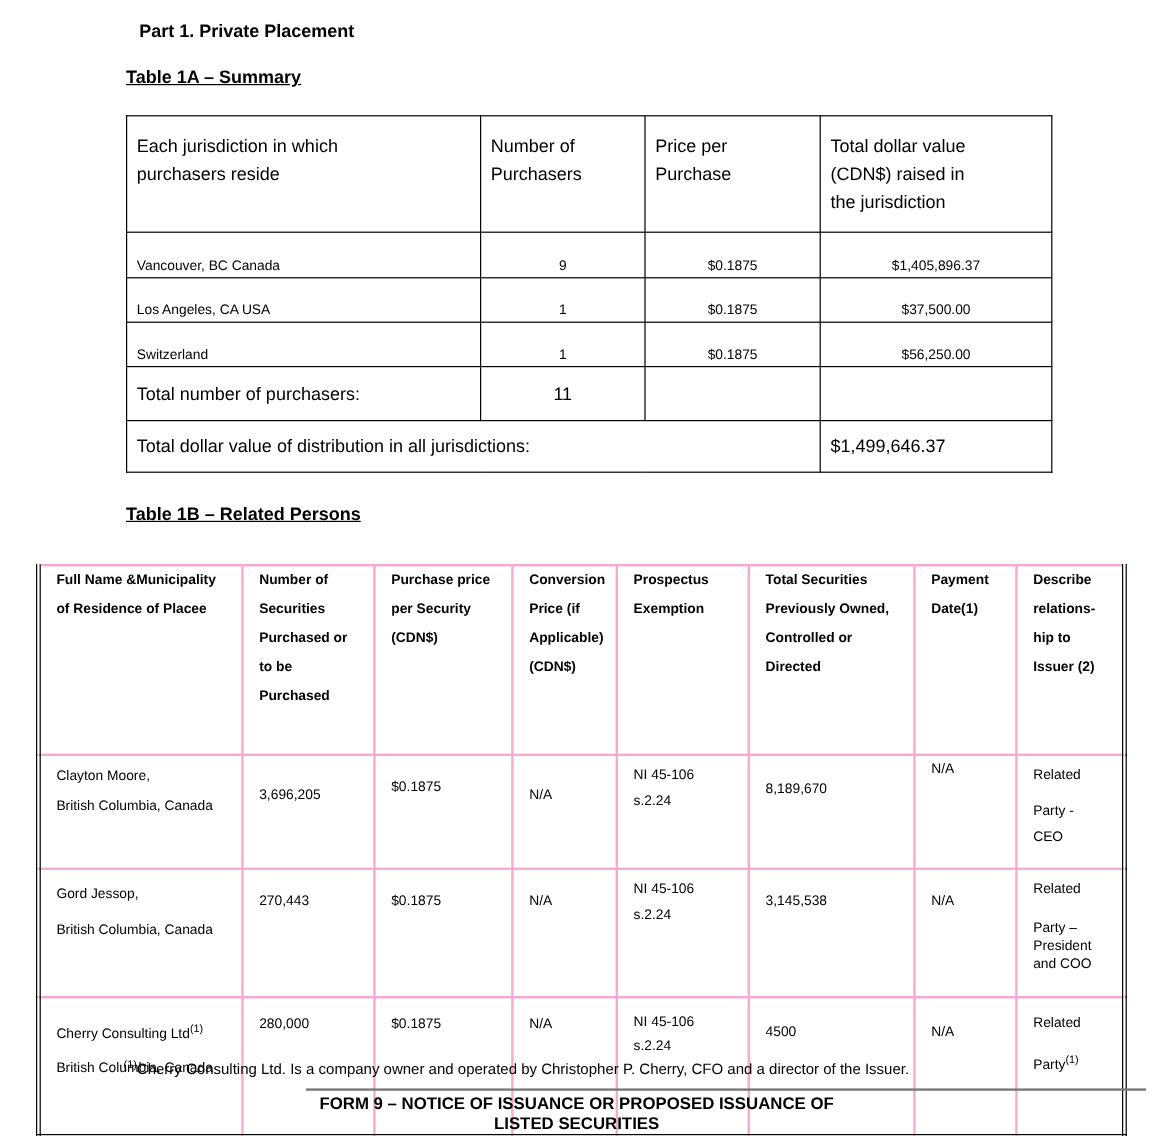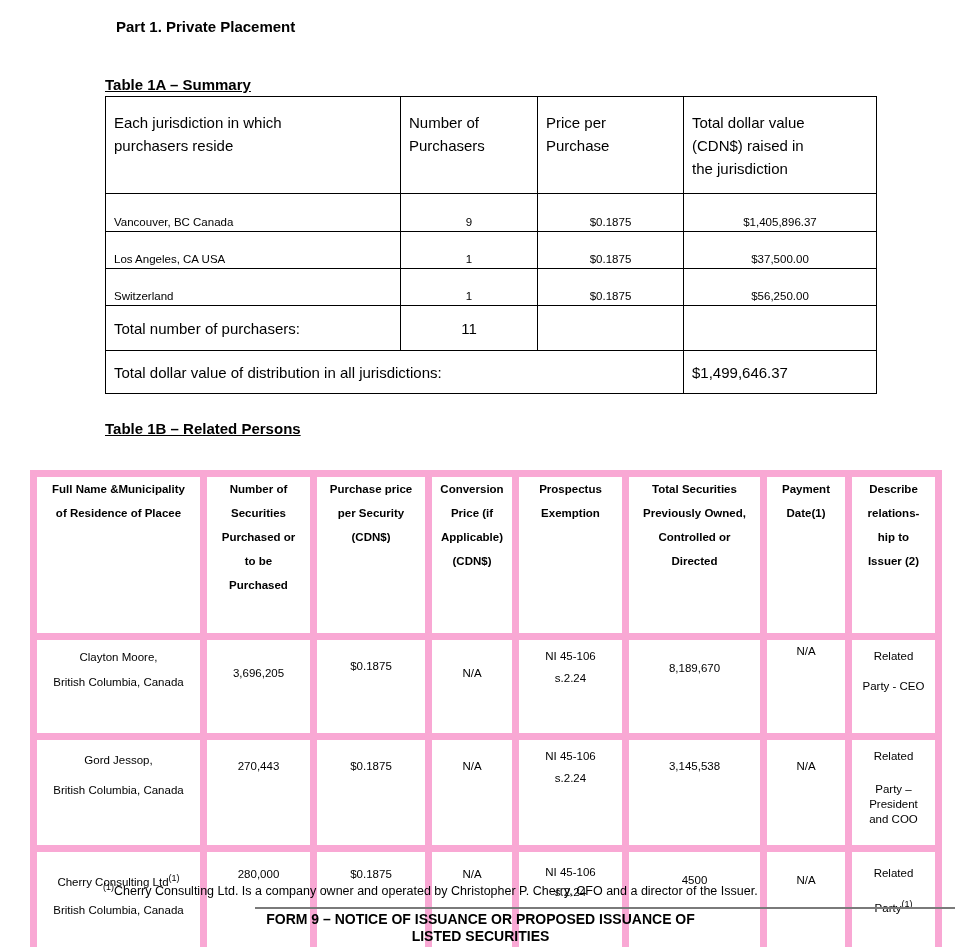--- a/index.html
+++ b/index.html
@@ -3,41 +3,41 @@
 <meta charset="utf-8">
 <style>
   html,body{margin:0;padding:0;background:#fff;}
   .page{
     position:relative;width:961px;height:947px;background:#ffffff;
     font-family:"Liberation Sans","DejaVu Sans",sans-serif;color:#000;overflow:hidden;
   }
   
   .part-title{position:absolute;left:116px;top:18px;font-size:15px;font-weight:700;}
   .section-title{position:absolute;left:105px;font-size:15px;font-weight:700;text-decoration:underline;}
-  .t1a-title{top:76px;}
+  .t1a-title{top:56px;}
   .t1b-title{top:420px;text-align:right;}
   
   table.t1a{
     position:absolute;left:105px;top:96px;width:771px;
     border-collapse:collapse;table-layout:fixed;
   }
   table.t1a td{border:1px solid #000;overflow:hidden;}
   .t1a-head td{height:82px;vertical-align:top;padding:14px 6px 0 8px;font-size:15px;line-height:23px;}
   .t1a-data td{height:33px;vertical-align:bottom;padding:0 4px 3px 8px;font-size:11.5px;}
   .t1a-data td.num{text-align:center;padding-left:4px;}
   .t1a-row1 td{height:34px;}
   .t1a-tot1 td{height:44px;vertical-align:middle;font-size:15px;padding:0 4px 0 8px;}
   .t1a-tot1 td.num{text-align:center;padding-left:4px;}
   .t1a-tot2 td{height:42px;vertical-align:middle;font-size:15px;padding:0 4px 0 8px;}
   
   table.t1b{
     position:absolute;left:30px;top:470px;width:905px;
     border-collapse:collapse;table-layout:fixed;font-size:11.5px;
   }
-  table.t1b td{border:7px solid #f9a8d4;overflow:hidden;vertical-align:top;text-align:center;padding:0 3px;}
+  table.t1b td{border:2px solid #f9a8d4;overflow:hidden;vertical-align:top;text-align:left;padding:0 13px;}
   table.t1b{border:4px double #000;border-top:2px solid #000;}
   .t1b-head td{height:156px;font-weight:700;padding-top:26px;line-height:24px;}
   .t1b tr.r1 td{height:66px;}
   .t1b tr.r2 td{height:85px;}
   .t1b tr.r3 td{height:91px;}
   td.name-cell{text-align:left;padding-left:8px;}
   
   .pt5{padding-top:5px!important;}
   .pt10{padding-top:10px!important;}
   .pt16{padding-top:16px!important;}

